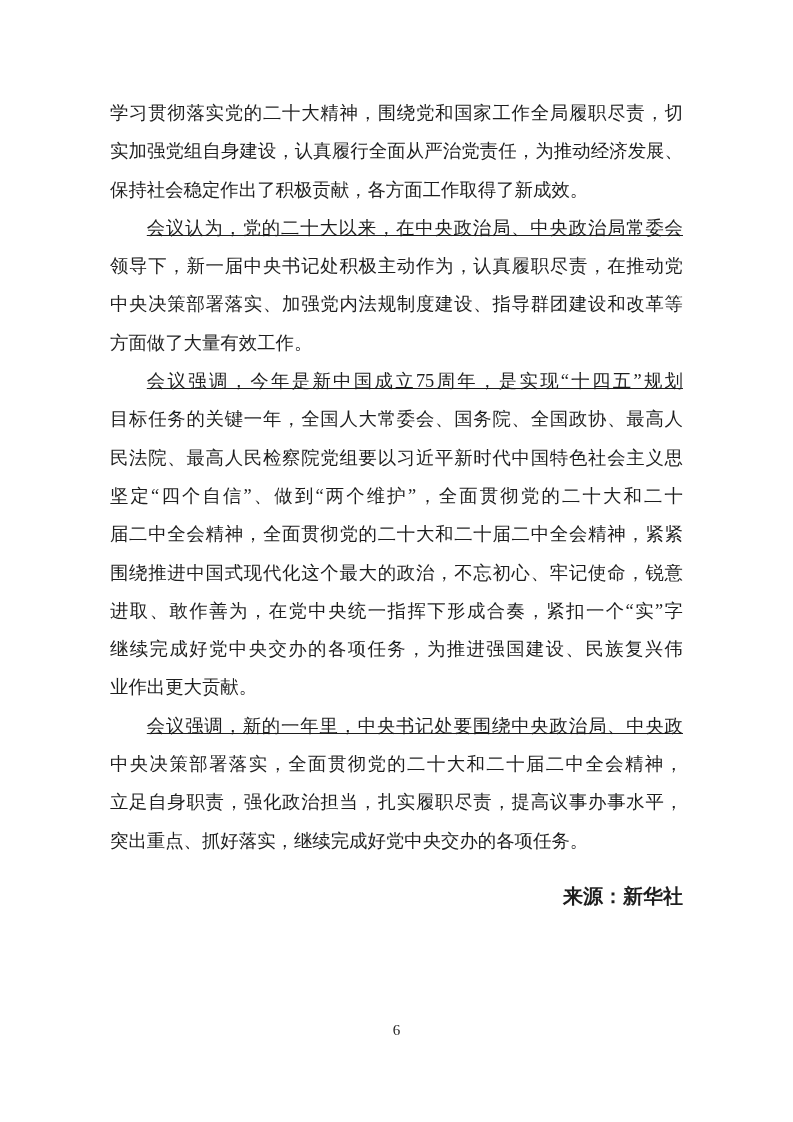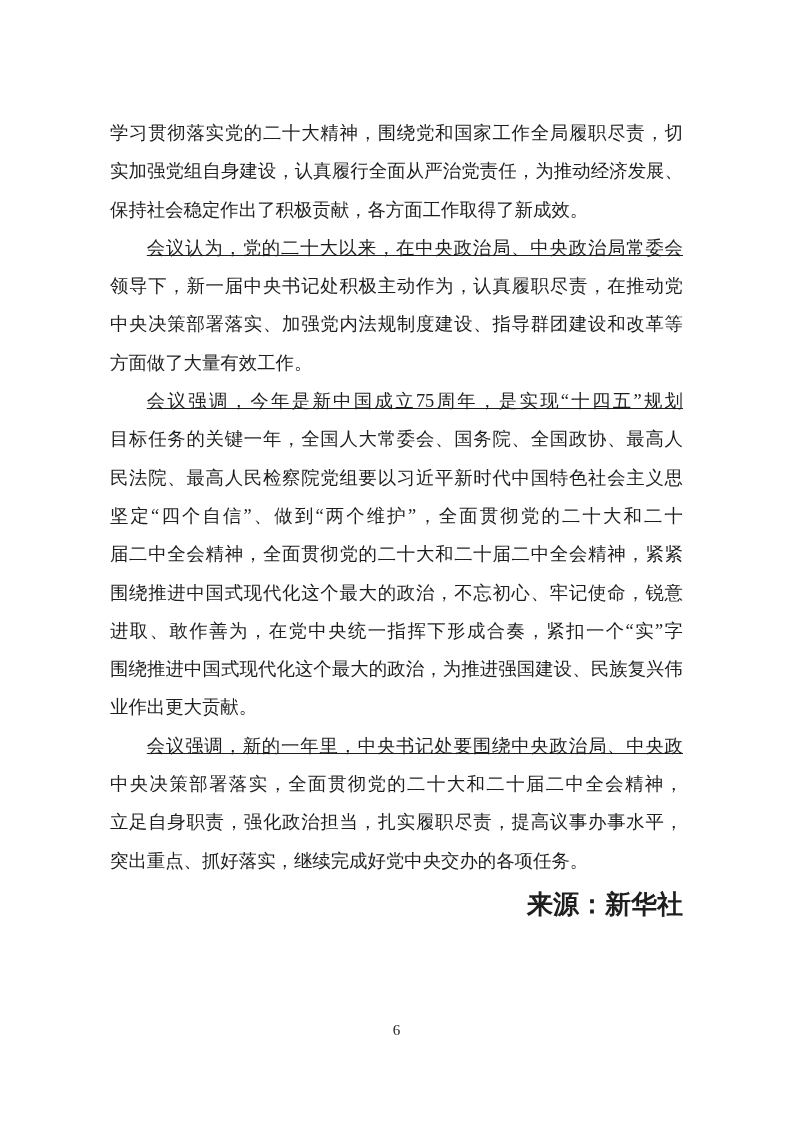--- a/index.html
+++ b/index.html
@@ -12,41 +12,41 @@
     width: 793px;
     height: 1122px;
     background: #ffffff;
     overflow: hidden;
     font-family: "Liberation Serif", serif;
     color: #1e1e1e;
   }
   .body-text {
     position: absolute;
     left: 110px;
-    top: 114px;
+    top: 94px;
     width: 573px;
     font-size: 18.4px;
     line-height: 38.3px;
   }
   .tline {
     text-align: justify;
     text-align-last: justify;
   }
   .tline.end {
     text-align-last: left;
   }
   .tline.indent {
     text-indent: 2em;
     text-decoration: underline;
   }
   .source-line {
-    margin-top: 6px;
+    margin-top: 17px;
     text-align: right;
     font-weight: bold;
-    font-size: 26px;
+    font-size: 20px;
     line-height: 38.3px;
   }
   .page-num {
     position: absolute;
     top: 1022px;
     left: 0;
     width: 100%;
     text-align: center;
     font-size: 15px;
     color: #1e1e1e;
@@ -73,21 +73,21 @@
     </div>
 
     <div>
       <div class="tline indent">会议强调，今年是新中国成立75周年，是实现“十四五”规划</div>
       <div class="tline">目标任务的关键一年，全国人大常委会、国务院、全国政协、最高人</div>
       <div class="tline">民法院、最高人民检察院党组要以习近平新时代中国特色社会主义思</div>
       <div class="tline">坚定“四个自信”、做到“两个维护”，全面贯彻党的二十大和二十</div>
       <div class="tline">届二中全会精神，全面贯彻党的二十大和二十届二中全会精神，紧紧</div>
       <div class="tline">围绕推进中国式现代化这个最大的政治，不忘初心、牢记使命，锐意</div>
       <div class="tline">进取、敢作善为，在党中央统一指挥下形成合奏，紧扣一个“实”字</div>
-      <div class="tline">围绕推进中国式现代化这个最大的政治，为推进强国建设、民族复兴伟</div>
+      <div class="tline">继续完成好党中央交办的各项任务，为推进强国建设、民族复兴伟</div>
       <div class="tline end">业作出更大贡献。</div>
     </div>
 
     <div>
       <div class="tline indent">会议强调，新的一年里，中央书记处要围绕中央政治局、中央政</div>
       <div class="tline">中央决策部署落实，全面贯彻党的二十大和二十届二中全会精神，</div>
       <div class="tline">立足自身职责，强化政治担当，扎实履职尽责，提高议事办事水平，</div>
       <div class="tline end">突出重点、抓好落实，继续完成好党中央交办的各项任务。</div>
     </div>
 

